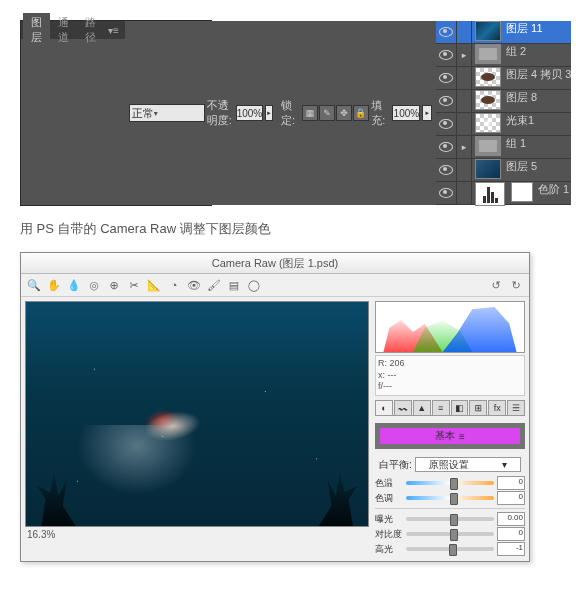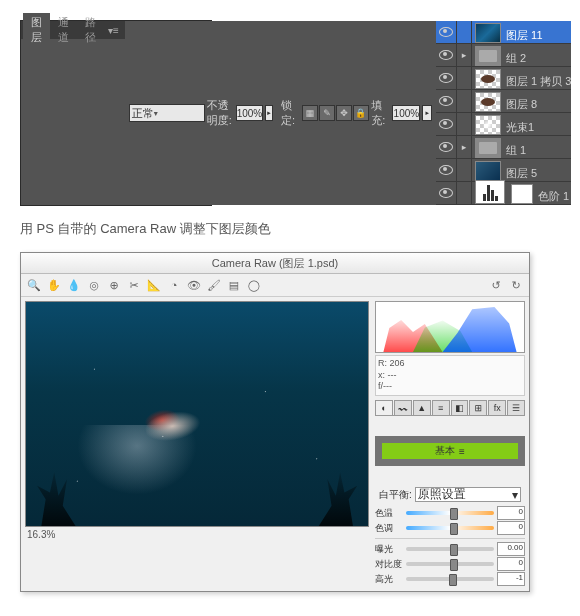--- a/index.html
+++ b/index.html
@@ -11,21 +11,21 @@
 .panel-controls{display:flex;align-items:center;padding:3px 4px;gap:2px;background:#535353}
 .panel-controls-row2{display:flex;align-items:center;padding:3px 4px;gap:2px;background:#535353}
 .blend-select{flex:0 0 70px;height:16px;background:#e8e8e8;border:1px solid #333;font-size:11px;padding:0 2px;display:flex;align-items:center;justify-content:flex-start}
 .blend-select .tri{font-size:8px;color:#555}
 .ctrl-label{font-size:11px;color:#d0d0d0}
 .pct-box{width:34px;height:14px;background:#e8e8e8;border:1px solid #333;font-size:10px;display:flex;align-items:center;justify-content:center}
 .tri-btn{width:10px;height:14px;background:#e8e8e8;border:1px solid #333;display:flex;align-items:center;justify-content:center;font-size:7px;color:#333}
 .lock-icons{display:flex;gap:1px;align-items:center}
 .lock-ico{width:14px;height:14px;background:#6a6a6a;border:1px solid #333;display:flex;align-items:center;justify-content:center;font-size:9px;color:#ccc}
 .layer-list{background:#535353}
-.layer-row{display:flex;align-items:flex-end;height:22px;border-bottom:1px solid #3a3a3a;background:#535353}
+.layer-row{display:flex;align-items:flex-start;height:22px;border-bottom:1px solid #3a3a3a;background:#535353}
 .layer-row.selected{background:#3874d1}
 .vis-col{width:20px;height:22px;border-right:1px solid #3a3a3a;display:flex;align-items:center;justify-content:center}
 .eye{width:12px;height:8px;border:1px solid #ccc;border-radius:50%;position:relative}
 .eye::after{content:"";position:absolute;width:4px;height:4px;background:#ccc;border-radius:50%;top:1px;left:3px}
 .link-col{width:14px;height:22px;border-right:1px solid #3a3a3a;display:flex;align-items:center;justify-content:center}
 .arrow{font-size:9px;color:#ccc;padding:0 2px}
 .thumb{width:24px;height:18px;border:1px solid #888;margin:0 3px;flex-shrink:0}
 .thumb.img1{background:linear-gradient(135deg,#0a3a5a 0%,#1a6a9a 50%,#083045 100%)}
 .thumb.folder{background:#888;position:relative}
 .thumb.folder::before{content:"";position:absolute;top:3px;left:3px;right:3px;bottom:3px;background:#aaa;border-radius:1px}
@@ -57,23 +57,23 @@
 .cr-side{width:150px;padding:4px;display:flex;flex-direction:column;gap:2px}
 .histogram{height:50px;background:#fff;border:1px solid #999;position:relative;overflow:hidden}
 .histo-r{position:absolute;bottom:0;left:5%;width:40%;height:80%;background:linear-gradient(0deg,rgba(255,0,0,0.7),transparent);clip-path:polygon(0 100%,10% 40%,30% 20%,50% 50%,70% 30%,100% 100%)}
 .histo-g{position:absolute;bottom:0;left:25%;width:40%;height:70%;background:linear-gradient(0deg,rgba(0,200,0,0.6),transparent);clip-path:polygon(0 100%,20% 30%,50% 10%,80% 40%,100% 100%)}
 .histo-b{position:absolute;bottom:0;left:45%;width:50%;height:95%;background:linear-gradient(0deg,rgba(0,80,255,0.8),rgba(0,80,255,0.3));clip-path:polygon(0 100%,20% 60%,40% 10%,70% 5%,90% 40%,100% 100%)}
 .histo-r,.histo-g,.histo-b{ }
 .info-box{font-size:9px;color:#555;line-height:1.3;padding:2px;border:1px solid #ccc;background:#fafafa}
 .tab-row{display:flex;gap:1px;margin-top:2px;border-bottom:1px solid #999}
 .mini-tab{width:16px;height:14px;background:#ddd;border:1px solid #999;border-bottom:0;font-size:9px;display:flex;align-items:center;justify-content:center}
 .mini-tab.active{background:#f0f0f0}
-.section-hdr{height:16px;background:#84cc16;border:7px solid #737373;font-size:10px;display:flex;align-items:center;justify-content:center;margin:18px 0;gap:4px}
+.section-hdr{height:16px;background:#d946ef;border:5px solid #737373;font-size:10px;display:flex;align-items:center;justify-content:center;margin:5px 0;gap:4px}
 .wb-row{display:flex;align-items:center;gap:3px;font-size:10px;color:#333;margin:1px 4px}
-.wb-sel{flex:1;height:13px;background:#fff;border:1px solid #999;font-size:12px;padding:0 2px;display:flex;align-items:center;justify-content:space-between}
+.wb-sel{flex:1;height:13px;background:#fff;border:1px solid #999;font-size:10px;padding:0 13px;display:flex;align-items:center;justify-content:space-between}
 .slider-row{display:flex;align-items:center;gap:3px;font-size:9px;color:#333;margin:1px 0}
 .slider-row .lbl{width:28px}
 .slider-track{flex:1;height:4px;background:linear-gradient(90deg,#4af,#fff,#fa4);position:relative;border-radius:2px}
 .slider-track.gray{background:#ccc}
 .slider-thumb{position:absolute;top:-3px;width:6px;height:10px;background:#888;border:1px solid #555;border-radius:1px}
 .slider-val{width:24px;height:12px;background:#fff;border:1px solid #999;font-size:8px;text-align:right;padding:0 1px}
 </style>
 </head>
 <body>
 
@@ -123,21 +123,21 @@
         </div>
       <div class="thumb folder"></div>
       <div class="layer-name">组 2</div>
     </div>
     <div class="layer-row">
       <div class="vis-col">
           <div class="eye"></div>
         </div>
       <div class="link-col"></div>
       <div class="thumb check2"></div>
-      <div class="layer-name">图层 1 拷贝 3</div>
+      <div class="layer-name">图层 4 拷贝 3</div>
     </div>
     <div class="layer-row">
       <div class="vis-col">
           <div class="eye"></div>
         </div>
       <div class="link-col"></div>
       <div class="thumb check2"></div>
       <div class="layer-name">图层 8</div>
     </div>
     <div class="layer-row">

